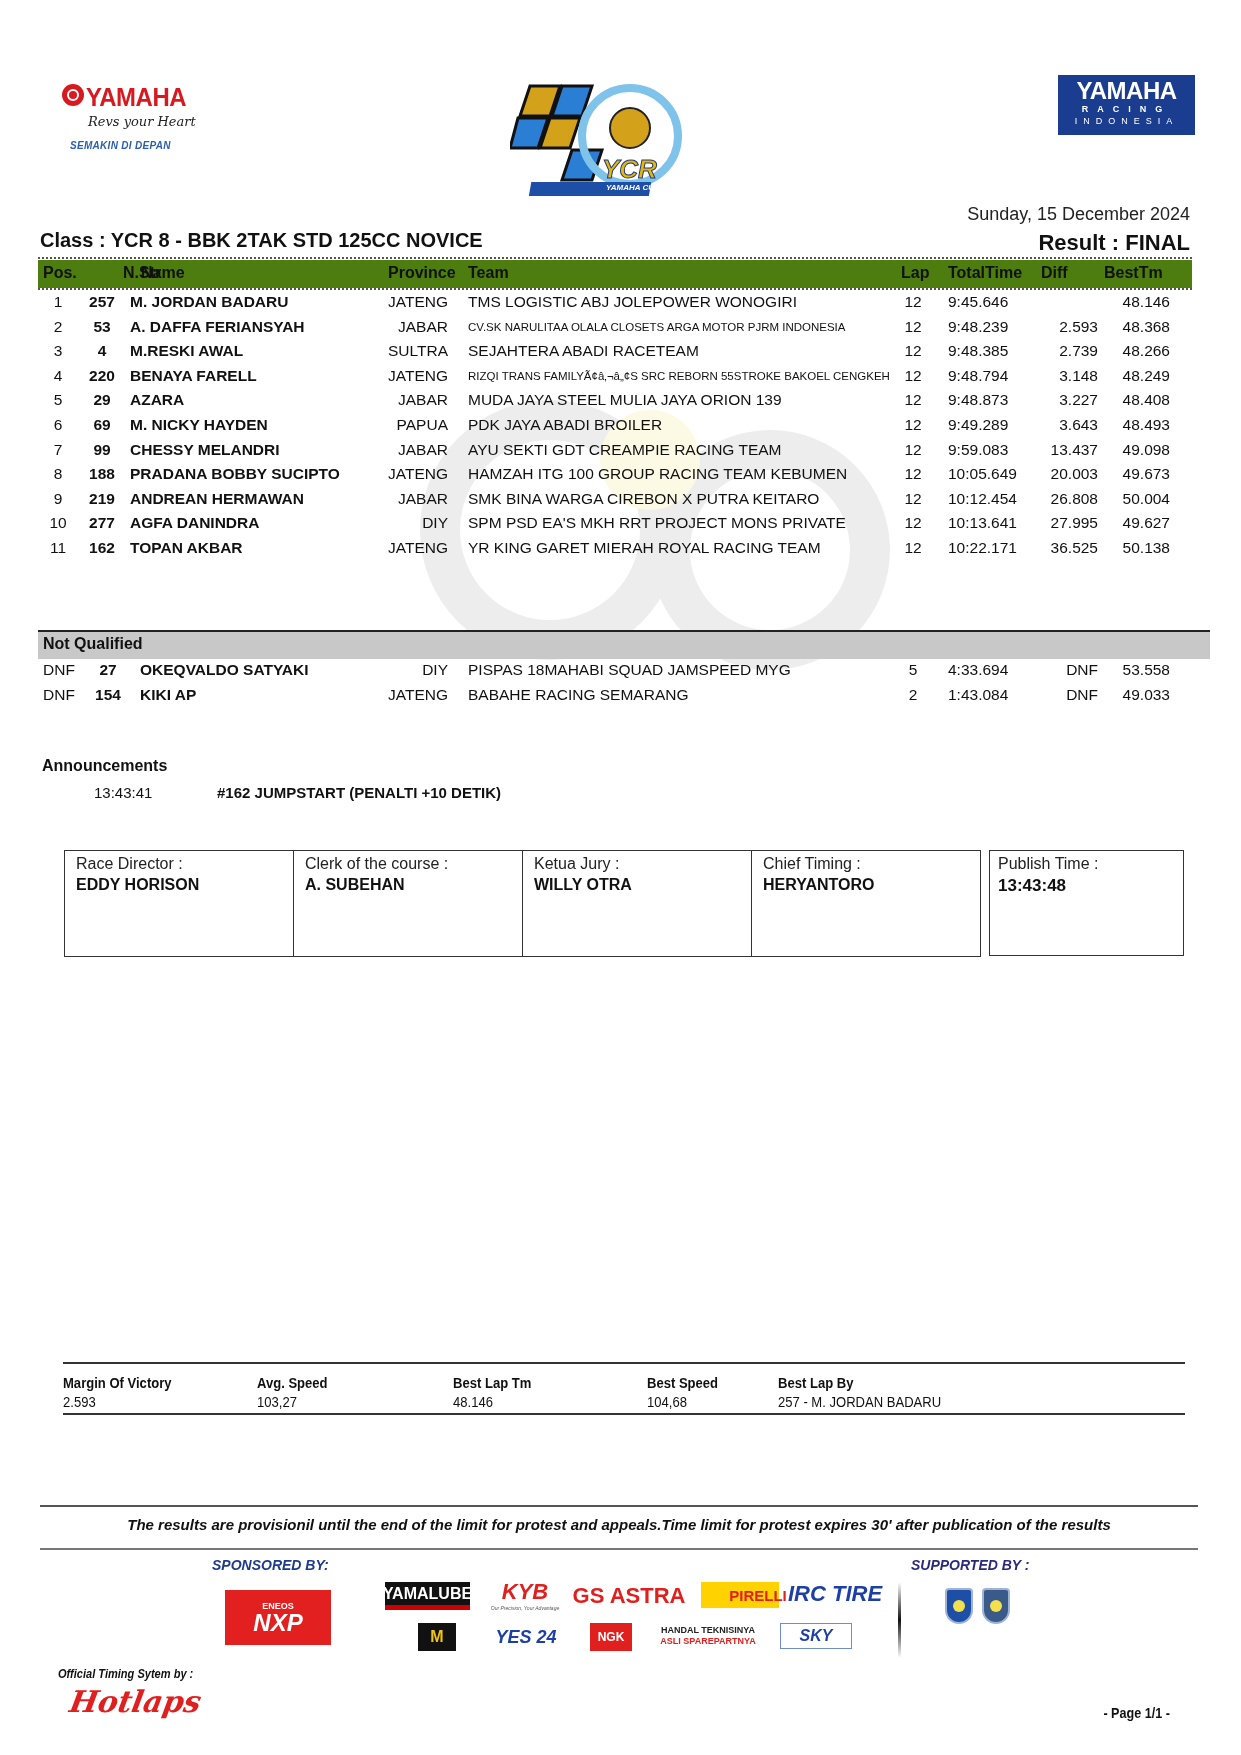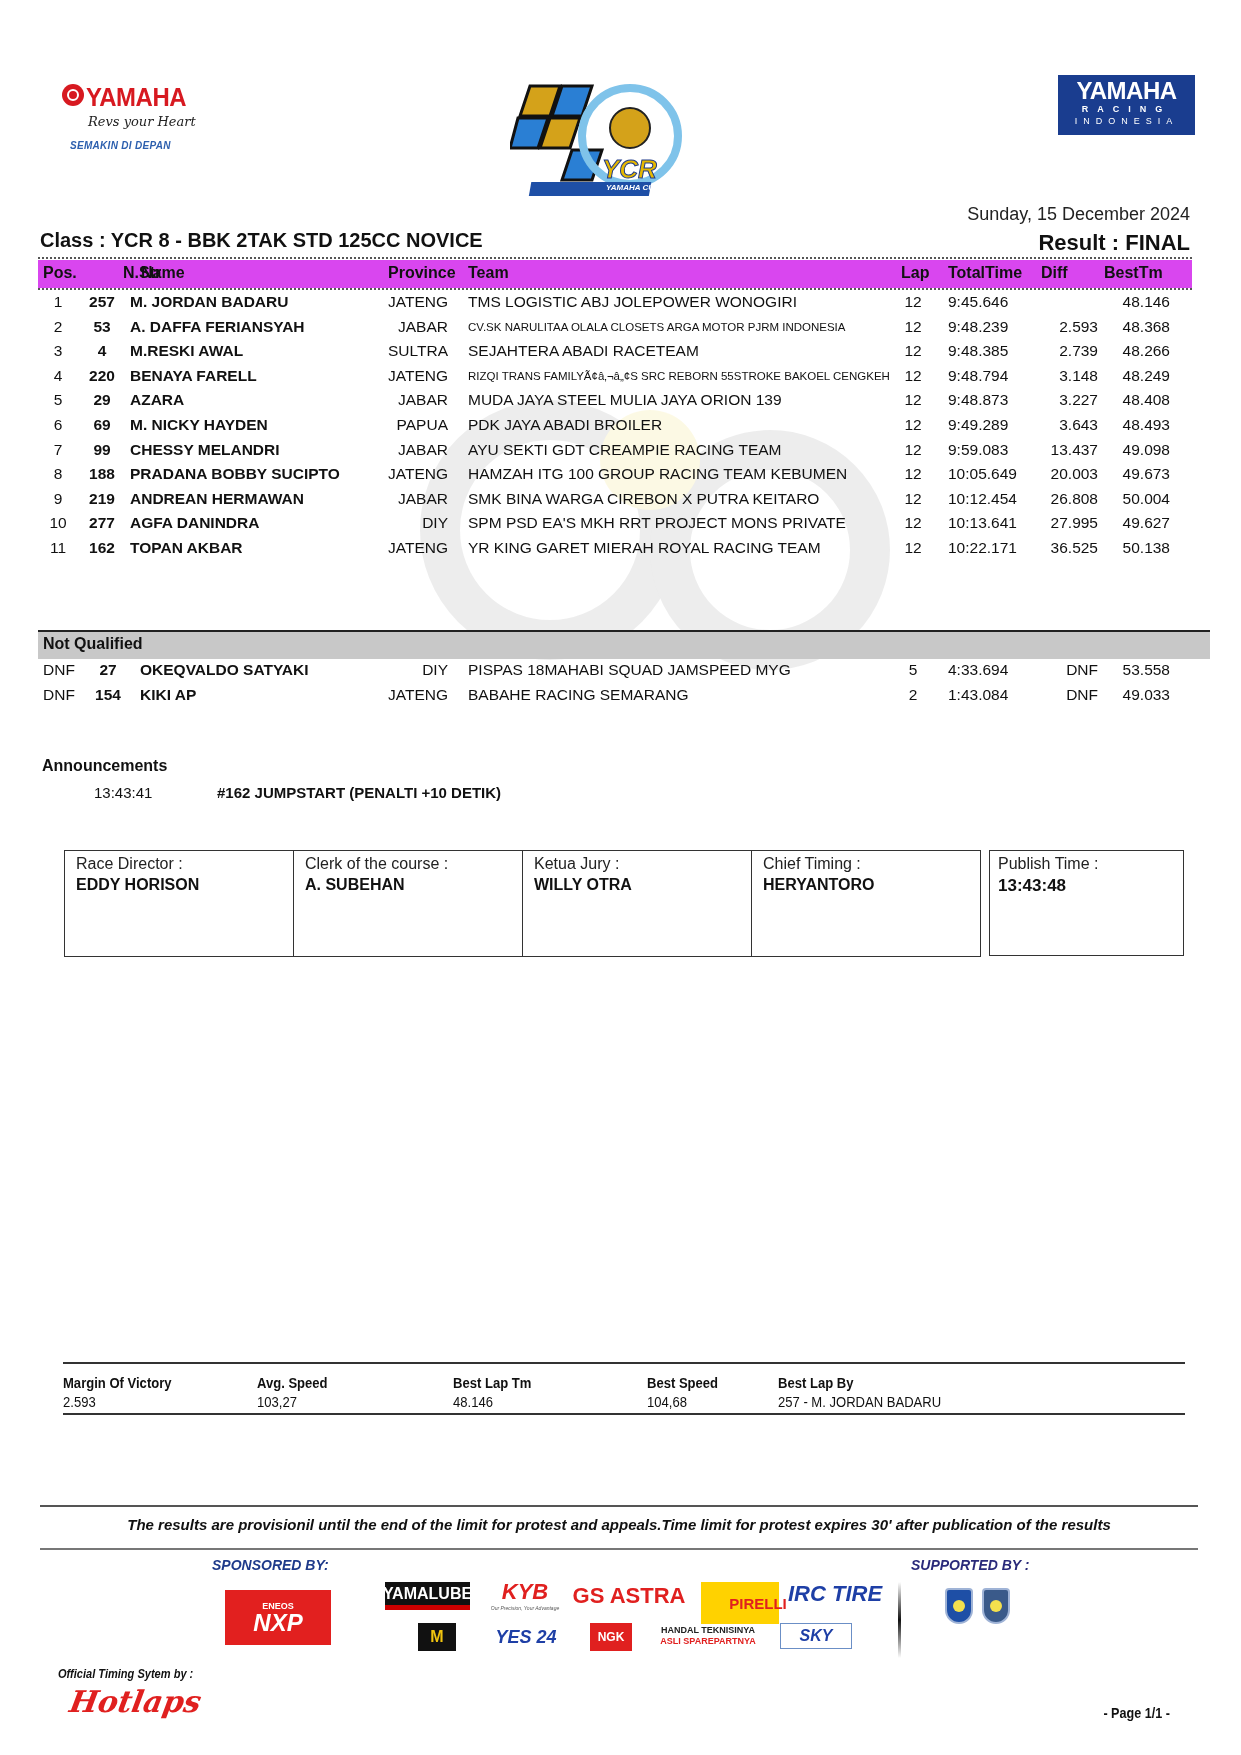--- a/index.html
+++ b/index.html
@@ -20,21 +20,21 @@
   .yri-mid { font-size:9px; letter-spacing:9px; line-height:11px; font-weight:bold; }
   .yri-bot { font-size:9px; letter-spacing:6px; line-height:13px; font-weight:normal; }
 
   .date { right:51px; top:204px; font-size:18px; color:#222; }
   .class-title { left:40px; top:229px; font-size:20px; font-weight:bold; color:#111; }
   .result-title { right:51px; top:230px; font-size:22px; font-weight:bold; color:#111; }
 
   .hline-dotted { left:38px; width:1154px; height:0; border-top:2px dotted #555; }
 
   
-  .thead { left:38px; top:260px; width:1154px; height:28px; background:#d946ef; }
+  .thead { left:38px; top:260px; width:1154px; height:28px; background:#4d7c0f; }
   .th { position:absolute; top:4px; font-size:16px; font-weight:bold; color:#111; }
 
   .row { position:absolute; left:38px; width:1154px; height:27px; font-size:15.5px; }
   .cell { position:absolute; top:3px; white-space:nowrap; color:#111; }
   .c-pos { left:0; width:40px; text-align:center; }
   .c-num { left:44px; width:40px; text-align:center; font-weight:bold; }
   .c-name { left:92px; font-weight:bold; }
   .c-prov { right:744px; text-align:right; }
   .c-team { left:430px; }
   .c-team.small { font-size:11.5px; top:6px; }
@@ -75,21 +75,21 @@
   .sp-divider { left:898px; top:1582px; width:3px; height:76px; background:linear-gradient(#fff,#111,#fff); }
 
   .sp { position:absolute; display:flex; align-items:center; justify-content:center; font-weight:bold; box-sizing:border-box; white-space:nowrap; }
   .nxp { left:225px; top:1590px; width:106px; height:55px; background:#e2201f; color:#fff; flex-direction:column; }
   .nxp .s1 { font-size:9px; }
   .nxp .s2 { font-size:24px; font-style:italic; line-height:24px; }
   .yamalube { left:385px; top:1582px; width:85px; height:28px; background:#111; color:#fff; font-size:16px; border-bottom:5px solid #c00; }
   .kyb { left:485px; top:1580px; width:80px; height:30px; color:#e0201f; font-size:22px; font-style:italic; flex-direction:column; }
   .kyb small { font-size:5px; color:#555; font-style:italic; font-weight:normal; }
   .gsastra { left:580px; top:1582px; width:98px; height:28px; color:#e0201f; font-size:22px; }
-  .pirelli { left:701px; top:1582px; width:78px; height:42px; background:#ffd200; color:#e0201f; font-size:15px;padding-left:36px; }
+  .pirelli { left:701px; top:1582px; width:78px; height:26px; background:#ffd200; color:#e0201f; font-size:15px;padding-left:36px; }
   .irc { left:795px; top:1580px; width:80px; height:28px; color:#1e3fa6; font-size:22px; font-style:italic; }
   .motopart { left:418px; top:1623px; width:38px; height:28px; background:#111; color:#f1c40f; font-size:16px; }
   .yes { left:497px; top:1621px; width:58px; height:32px; color:#1e3fa6; font-size:18px; font-style:italic; }
   .ngk { left:590px; top:1623px; width:42px; height:28px; background:#e0201f; color:#fff; font-size:12px; }
   .handal { left:662px; top:1621px; width:92px; height:30px; flex-direction:column; font-size:9px; color:#222; line-height:11px; }
   .handal span { color:#e0201f; }
   .sky { left:780px; top:1623px; width:72px; height:26px; border:1px solid #6b8fc6; color:#1e3fa6; font-size:16px; font-style:italic; }
   .badge { position:absolute; width:28px; height:36px; background:#1e4fa6; border-radius:4px 4px 14px 14px; border:2px solid #9fb3d6; box-sizing:border-box; }
   .badge::after { content:""; position:absolute; left:6px; top:10px; width:12px; height:12px; border-radius:50%; background:#f4e04d; }
   .badge1 { left:945px; top:1588px; }

